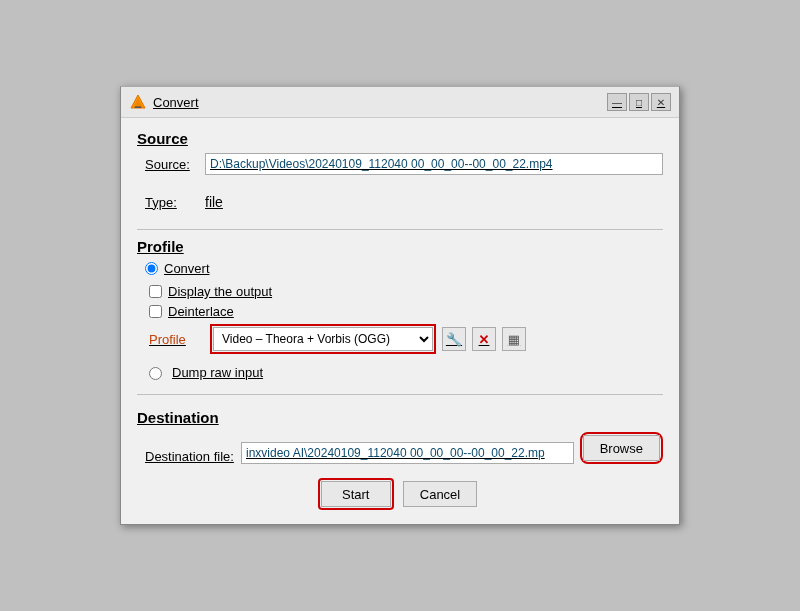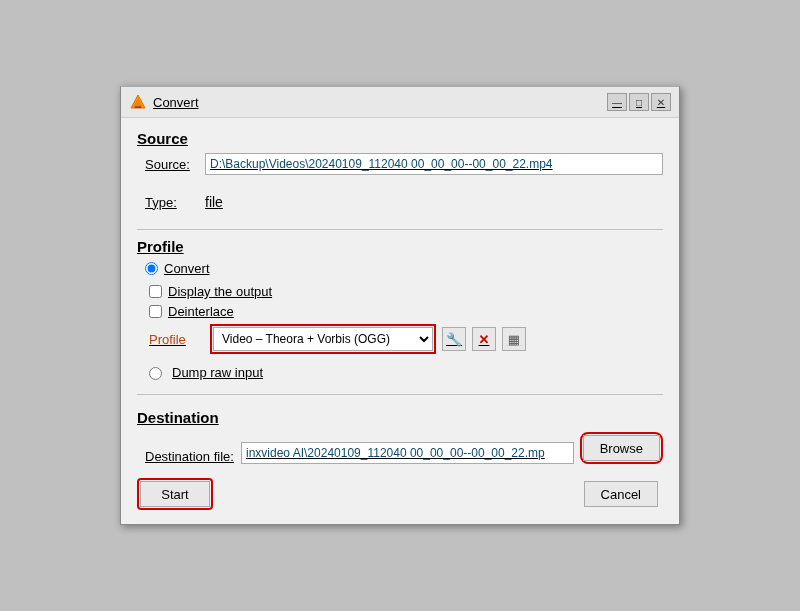--- a/index.html
+++ b/index.html
@@ -238,21 +238,21 @@
       padding: 0 12px;
       background: #e8e8e8;
       border: 1px solid #aaa;
       cursor: pointer;
       font-size: 13px;
       color: #000;
     }
 
     .footer {
       display: flex;
-      justify-content: space-between;
+      justify-content: center;
       gap: 6px;
       margin-top: 14px;
       padding-right: 2px;
     }
 
     .start-btn-wrapper {
       border: 2px solid #cc0000;
       border-radius: 4px;
       padding: 1px;
     }

